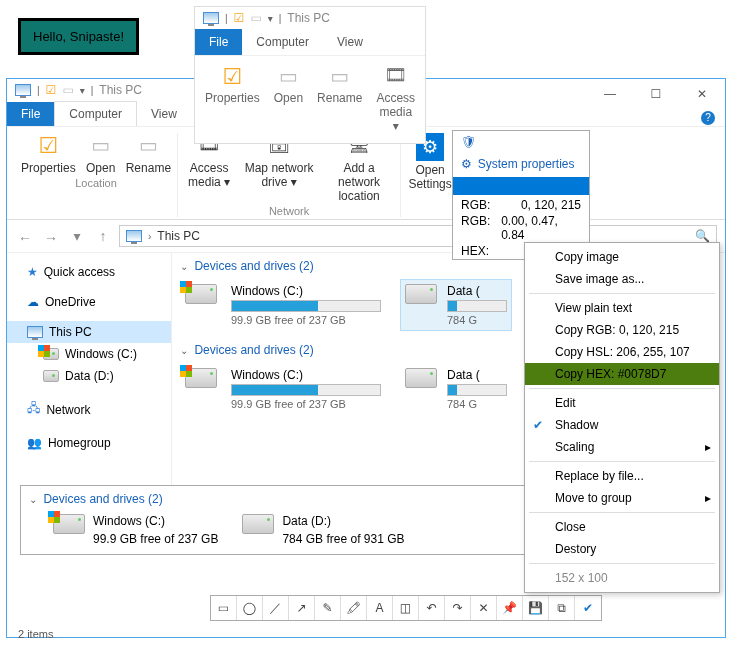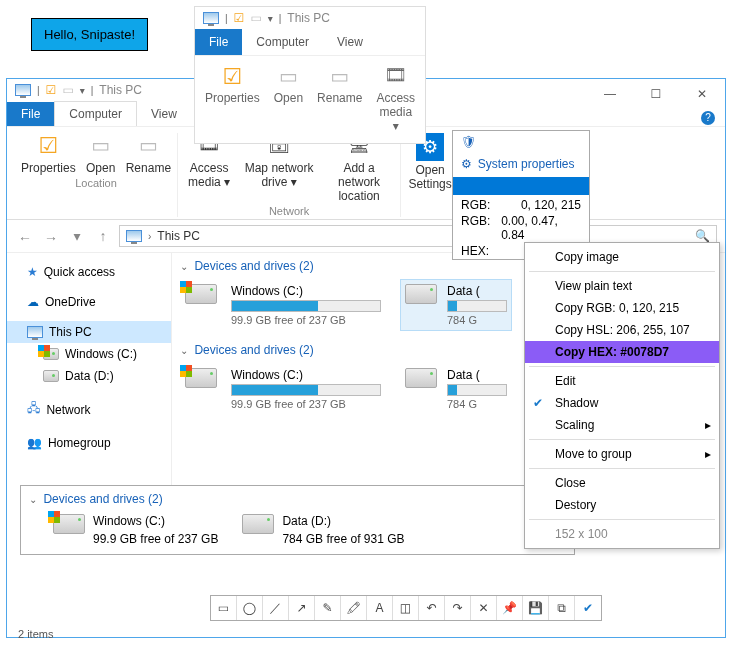--- a/index.html
+++ b/index.html
@@ -1,18 +1,18 @@
 <!DOCTYPE html>
 <html><head>
 <meta charset="utf-8">
 <style>
 * { margin: 0; padding: 0; box-sizing: border-box; font-family: "Segoe UI", Tahoma, sans-serif; font-size: 12px; }
 body { width: 733px; height: 646px; background: #fff; position: relative; overflow: hidden; }
 
-.snipaste-label { position: absolute; top: 18px; left: 31px; background: #0ea5e9; border: 1px solid #000000; padding: 8px 12px; font-size: 13px; z-index: 5; }
+.snipaste-label { position: absolute; top: 18px; left: 18px; background: #0f766e; border: 3px solid #000000; padding: 8px 12px; font-size: 13px; z-index: 5; }
 
 .win-overlay { position: absolute; top: 6px; left: 194px; width: 232px; background: #fff; border: 1px solid #ddd; z-index: 6; }
 .win-overlay .qat { display: flex; align-items: center; gap: 6px; padding: 4px 8px; }
 .win-overlay .tabs { display: flex; background: #fff; }
 .win-overlay .tab { padding: 6px 14px; color: #555; }
 .win-overlay .tab.active { background: #1979ca; color: #fff; }
 .win-overlay .ribbon { display: flex; gap: 14px; padding: 8px 10px 10px; border-top: 1px solid #eee; }
 .win-overlay .ribbon-item { text-align: center; color: #666; }
 .win-overlay .ribbon-item .ic { width: 28px; height: 24px; margin: 0 auto 3px; }
 
@@ -64,21 +64,21 @@
 .status { position: absolute; bottom: 6px; left: 18px; color: #555; font-size: 11px; z-index: 2; }
 
 .system-panel { position: absolute; top: 130px; left: 452px; width: 138px; background: #fff; border: 1px solid #aaa; z-index: 8; }
 .system-panel .link { display: flex; align-items: center; gap: 6px; padding: 4px 8px; color: #1862b8; }
 .system-panel .swatch { height: 18px; background: #0078d7; margin: 2px 0; }
 .system-panel .row { display: flex; padding: 1px 8px; font-family: Consolas, monospace; font-size: 12px; }
 .system-panel .row .k { width: 42px; }
 
 .ctxmenu { position: absolute; top: 242px; left: 524px; width: 196px; background: #fff; border: 1px solid #aaa; box-shadow: 2px 2px 6px rgba(0,0,0,0.2); z-index: 9; padding: 3px 0; }
 .ctxmenu .mi { padding: 4px 10px 4px 30px; position: relative; }
-.ctxmenu .mi.sel { background: #8b5cf6; font-weight: bold; }
+.ctxmenu .mi.sel { background: #4d7c0f; }
 .ctxmenu .mi .chk { position: absolute; left: 8px; color: #1979ca; }
 .ctxmenu .mi .arr { position: absolute; right: 8px; }
 .ctxmenu .sep { height: 1px; background: #ddd; margin: 3px 4px; }
 .ctxmenu .dim { color: #888; padding: 4px 10px 4px 30px; }
 
 .ic-monitor { display: inline-block; width: 16px; height: 12px; border: 1px solid #4a90d9; background: linear-gradient(#9ec9ec,#fff); position: relative; }
 .ic-monitor::after { content: ""; position: absolute; bottom: -3px; left: 4px; width: 6px; height: 2px; background: #888; }
 .ic-drive { width: 32px; height: 20px; background: linear-gradient(#eee,#ccc); border: 1px solid #aaa; border-radius: 2px; position: relative; }
 .ic-drive::after { content: ""; position: absolute; top: 3px; right: 3px; width: 3px; height: 3px; border-radius: 50%; background: #6c6; }
 .ic-drive-win::before { content: ""; position: absolute; left: -6px; top: -4px; width: 12px; height: 12px; background: conic-gradient(#f25022 0 25%, #7fba00 0 50%, #ffb900 0 75%, #00a4ef 0); }
@@ -374,29 +374,31 @@
       <span style="margin-left:auto">0.00, 0.47, 0.84</span>
     </div>
   <div class="row">
       <span class="k">HEX:</span>
       <span style="margin-left:auto">#00</span>
     </div>
 </div>
 
 <div class="ctxmenu">
   <div class="mi">Copy image</div>
+  <div class="mi">Save image as...</div>
   <div class="sep"></div>
   <div class="mi">View plain text</div>
   <div class="mi">Copy RGB: 0, 120, 215</div>
   <div class="mi">Copy HSL: 206, 255, 107</div>
   <div class="mi sel">Copy HEX: #0078D7</div>
   <div class="sep"></div>
   <div class="mi">Edit</div>
   <div class="mi"><span class="chk">✔</span><span>Shadow</span></div>
   <div class="mi"><span>Scaling</span><span class="arr">▸</span></div>
   <div class="sep"></div>
+  <div class="mi">Replace by file...</div>
   <div class="mi"><span>Move to group</span><span class="arr">▸</span></div>
   <div class="sep"></div>
   <div class="mi">Close</div>
   <div class="mi">Destory</div>
   <div class="sep"></div>
   <div class="dim">152 x 100</div>
 </div>
 
 </body></html>

